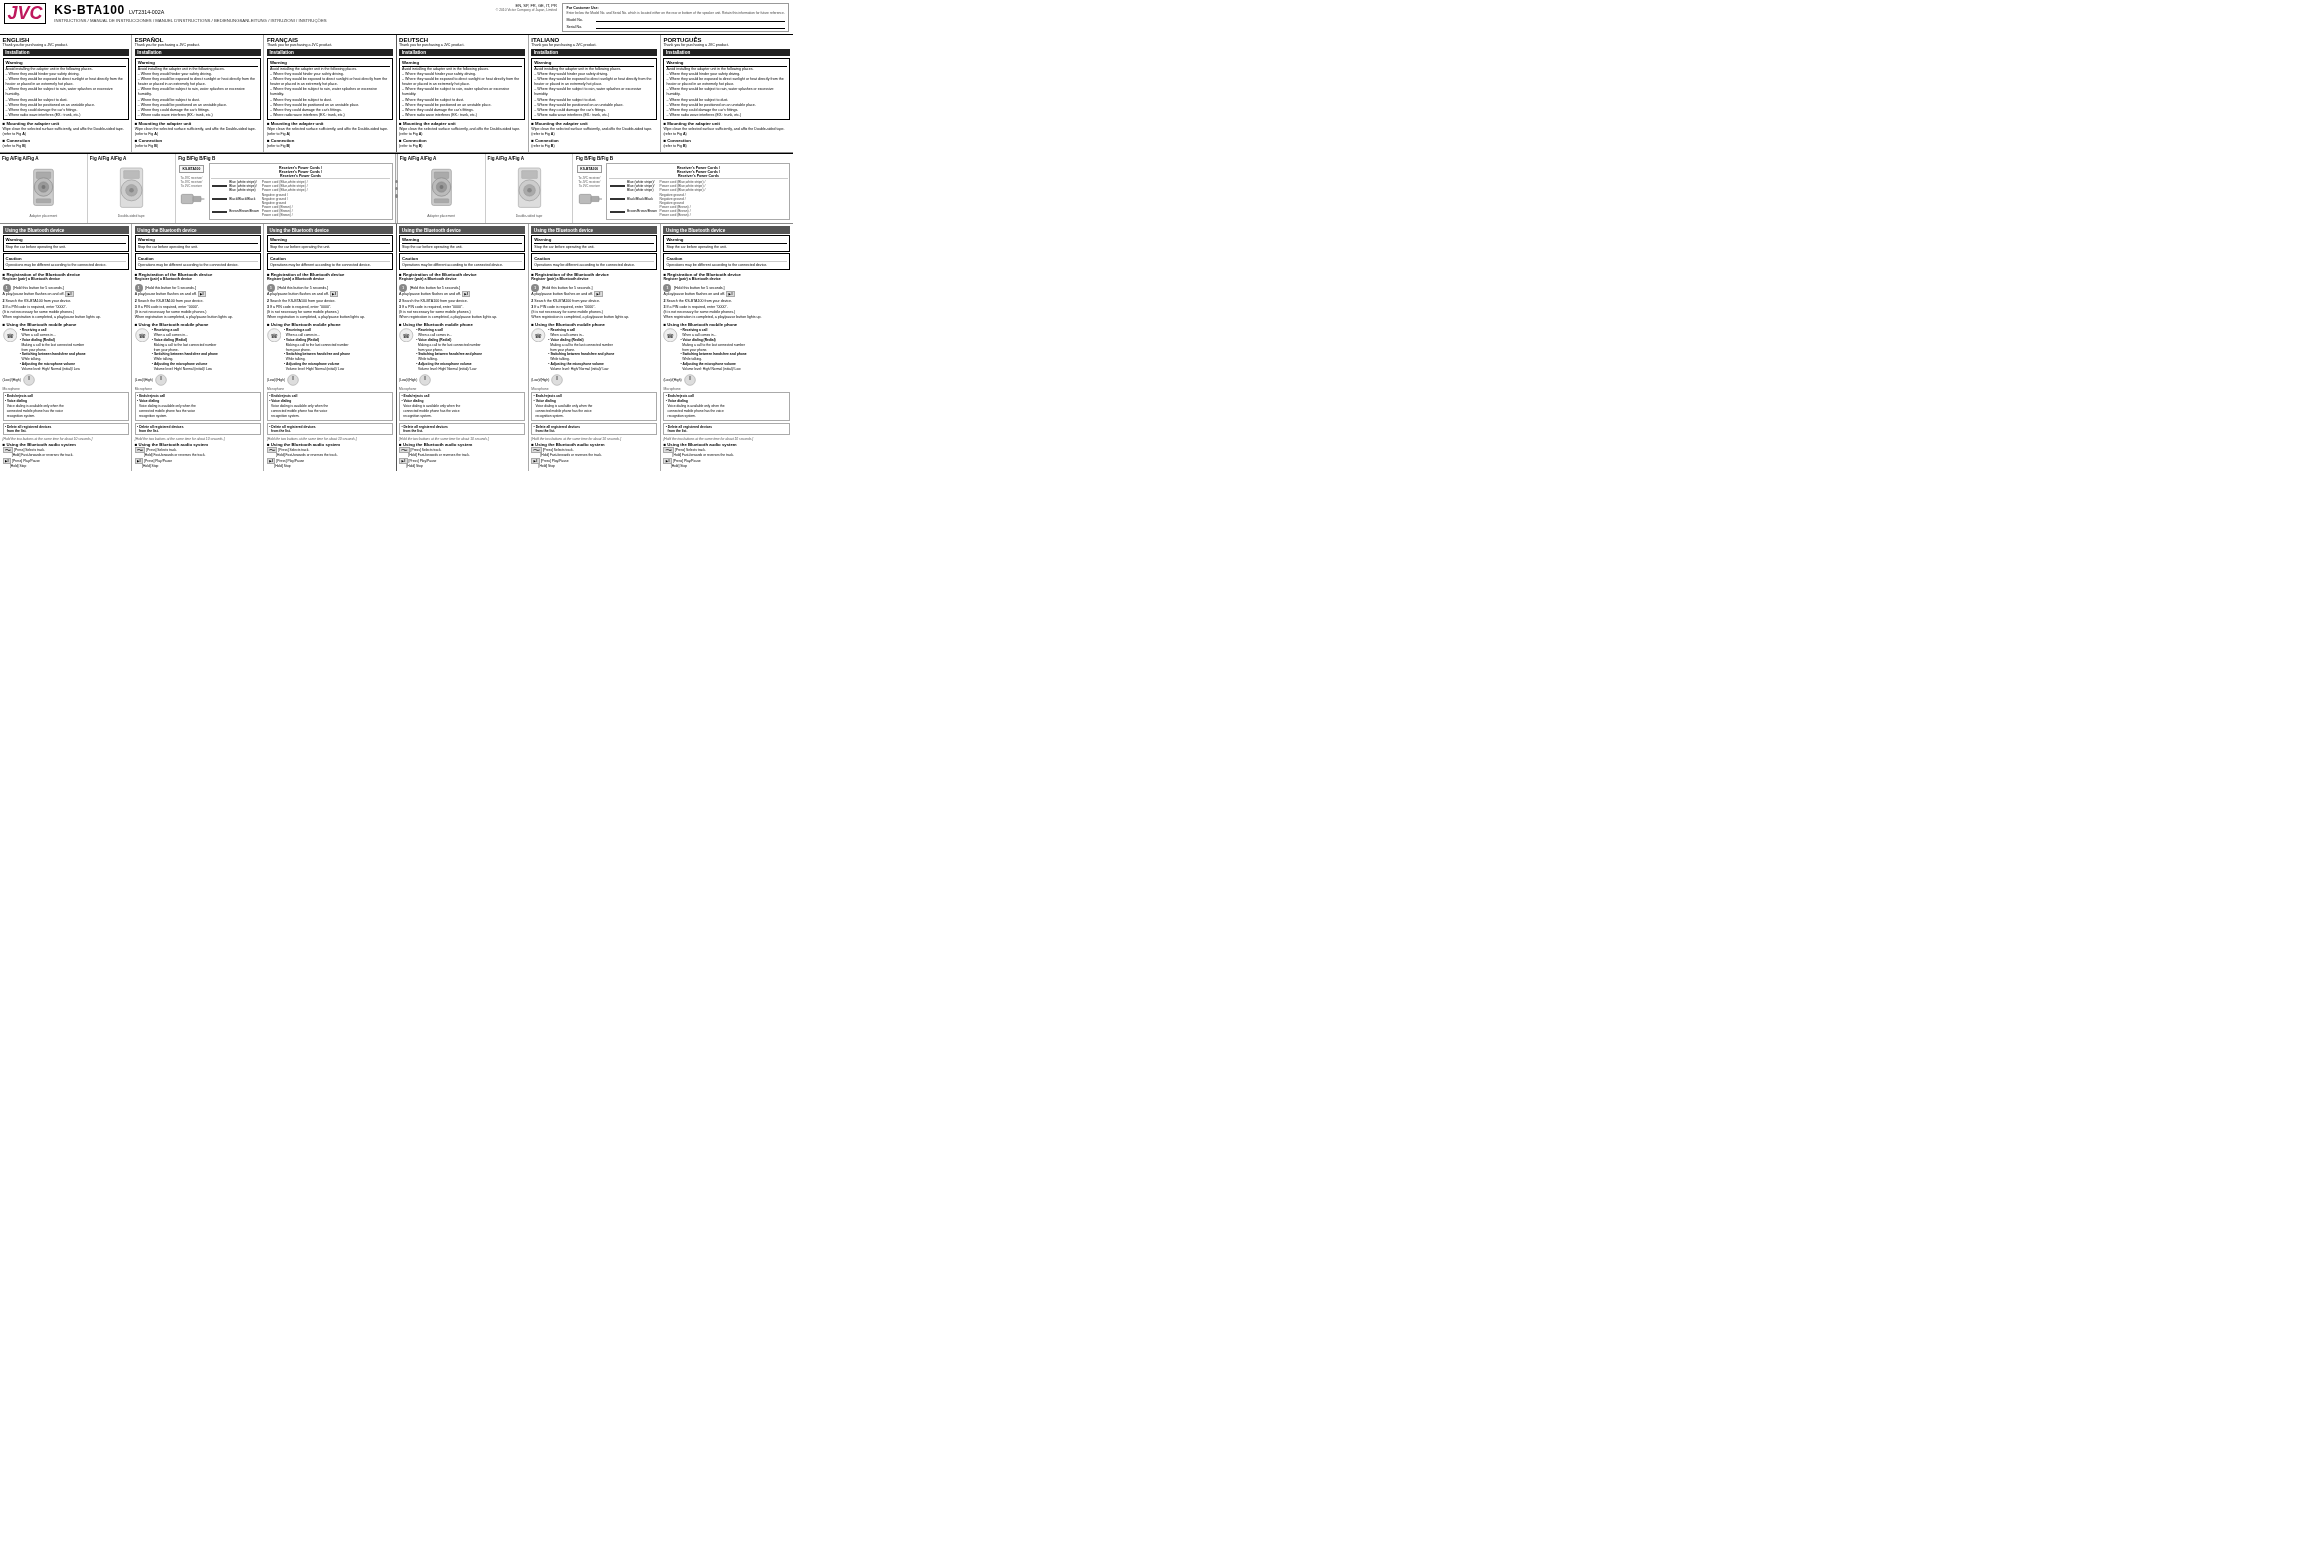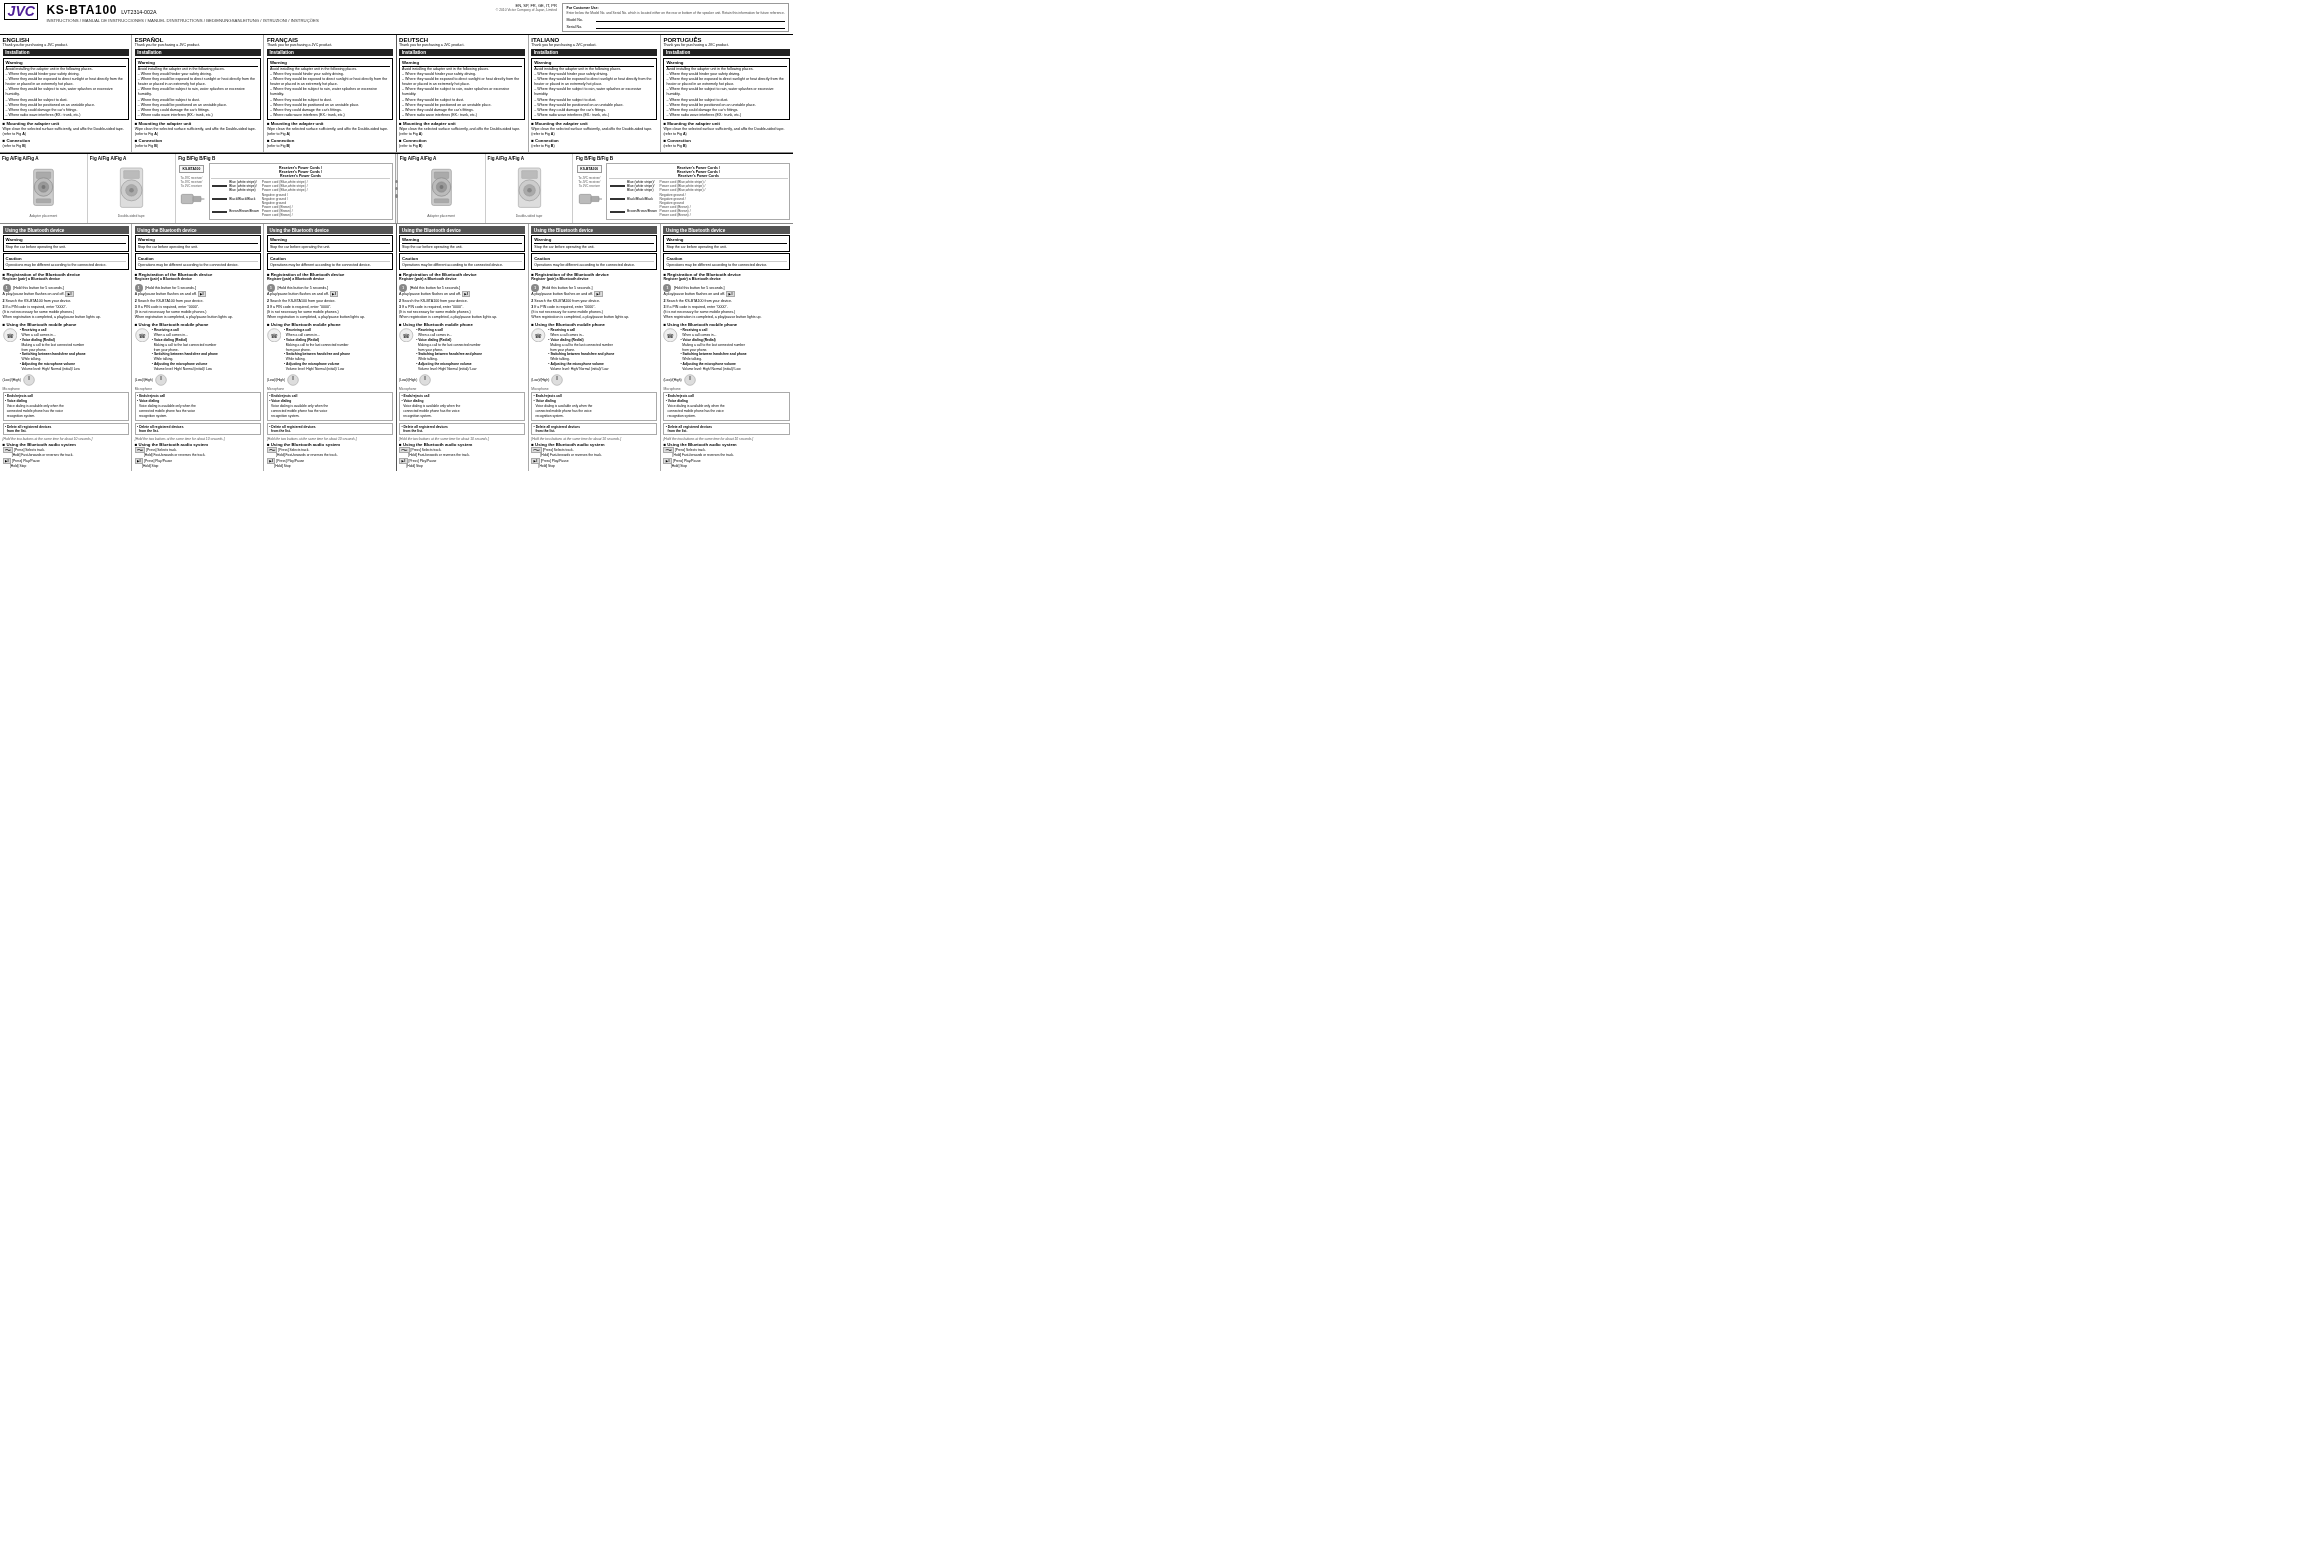--- a/index.html
+++ b/index.html
@@ -14,24 +14,24 @@
 
     
     .header {
       display: flex;
       align-items: flex-start;
       padding: 2.6px 4px 1.3px 4px;
       border-bottom: 0.7px solid #000;
       background: #fff;
     }
     .jvc-logo {
-      font-size: 14px;
+      font-size: 18px;
       font-weight: 900;
       font-style: italic;
-      color: #4c1d95;
+      color: #be185d;
       margin-right: 8px;
       font-family: 'Arial Black', Arial, sans-serif;
       line-height: 1;
       border: 1.3px solid #000;
       padding: 0.7px 2.6px;
     }
     .header-center {
       flex: 1;
     }
     .header-model {

